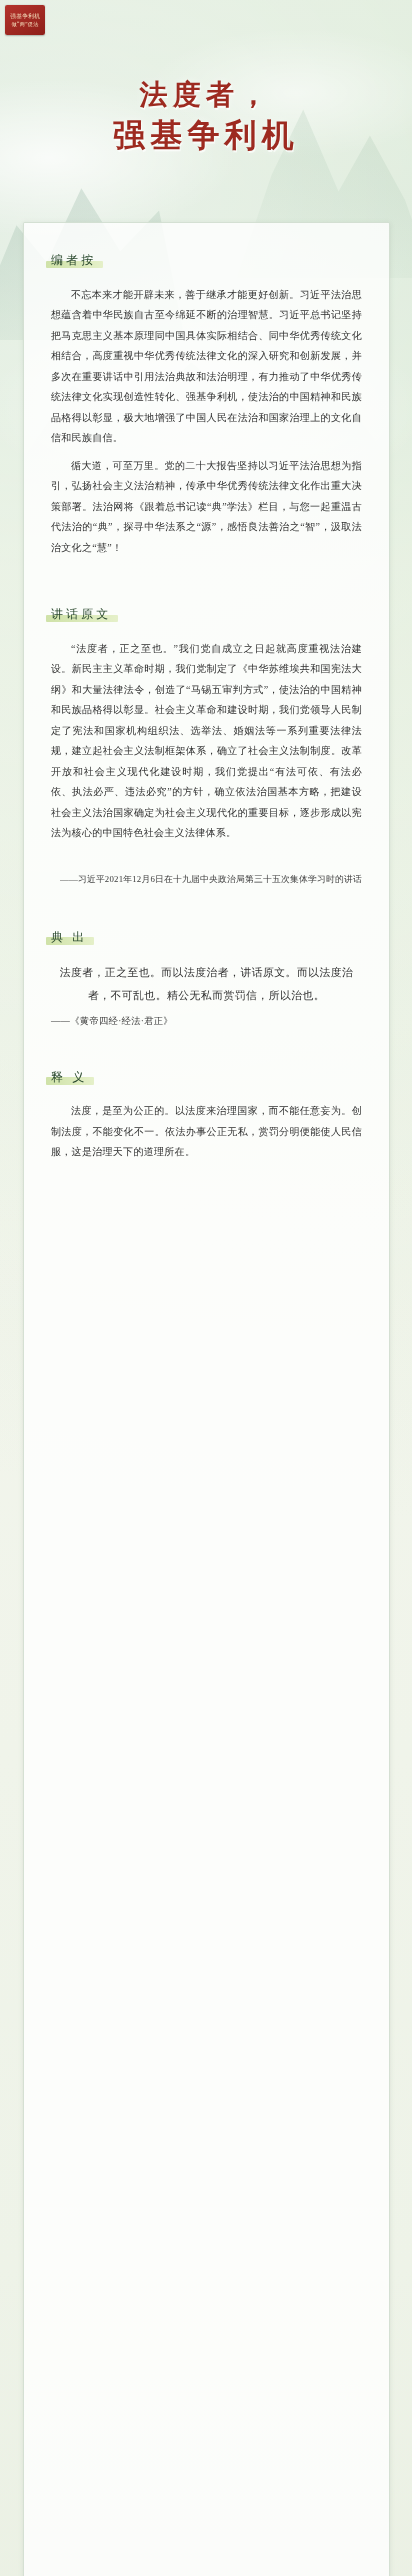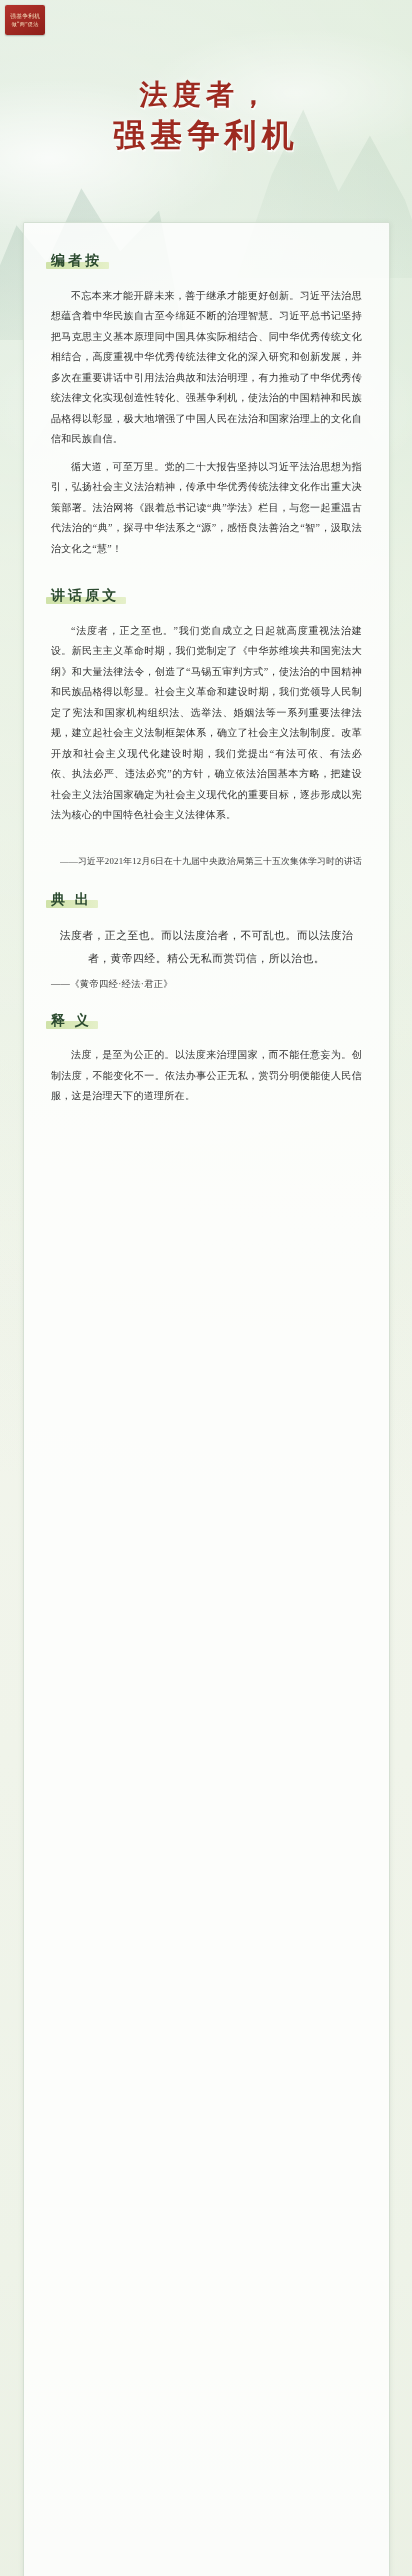--- a/index.html
+++ b/index.html
@@ -107,38 +107,38 @@
     background: rgba(255,255,255,.80);
     border: 0.5px solid rgba(180,200,178,.55);
     border-radius: 1.5px;
     box-shadow: 0 1px 5.2px rgba(120,140,120,.18);
     padding: 29px 27px 46px 27px;
     z-index: 4;
   }
 
   .section-head {
     position: relative;
-    margin-top: 21px;
+    margin-top: 41px;
     margin-bottom: 15.5px;
     display: inline-block;
   }
   .section-head:first-of-type { margin-top: 0; }
   .section-head .hl {
     position: absolute;
     left: -5.2px; right: -6.2px;
     bottom: 1px; height: 7.2px;
     background: linear-gradient(90deg, #cfe2a8, #e5f0c9);
     border-radius: 1px;
     z-index: 0;
   }
   .section-head .ht {
     position: relative;
     z-index: 1;
-    font-size: 14px;
-    font-weight: bold;
+    font-size: 12px;
+    font-weight: normal;
     color: #2b4a2f;
     letter-spacing: 3.1px;
   }
 
   p.para {
     font-size: 10px;
     line-height: 2.05;
     color: #2f2f2f;
     text-align: justify;
     text-indent: 2em;
@@ -206,21 +206,21 @@
       <span class="ht">讲话原文</span>
     </div>
     <p class="para">“法度者，正之至也。”我们党自成立之日起就高度重视法治建设。新民主主义革命时期，我们党制定了《中华苏维埃共和国宪法大纲》和大量法律法令，创造了“马锡五审判方式”，使法治的中国精神和民族品格得以彰显。社会主义革命和建设时期，我们党领导人民制定了宪法和国家机构组织法、选举法、婚姻法等一系列重要法律法规，建立起社会主义法制框架体系，确立了社会主义法制制度。改革开放和社会主义现代化建设时期，我们党提出“有法可依、有法必依、执法必严、违法必究”的方针，确立依法治国基本方略，把建设社会主义法治国家确定为社会主义现代化的重要目标，逐步形成以宪法为核心的中国特色社会主义法律体系。</p>
     <p class="attrib">——习近平2021年12月6日在十九届中央政治局第三十五次集体学习时的讲话</p>
 
     
     <div class="section-head">
       <span class="hl"></span>
       <span class="ht">典 出</span>
     </div>
-    <p class="quote-big">法度者，正之至也。而以法度治者，不可乱也。而以法度治者，黄帝四经。精公无私而赏罚信，所以治也。</p>
+    <p class="quote-big">法度者，正之至也。而以法度治者，讲话原文。而以法度治者，不可乱也。精公无私而赏罚信，所以治也。</p>
     <p class="source">——《黄帝四经·经法·君正》</p>
 
     
     <div class="section-head">
       <span class="hl"></span>
       <span class="ht">释 义</span>
     </div>
     <p class="para">法度，是至为公正的。以法度来治理国家，而不能任意妄为。创制法度，不能变化不一。依法办事公正无私，赏罚分明便能使人民信服，这是治理天下的道理所在。</p>
 
   </div>

